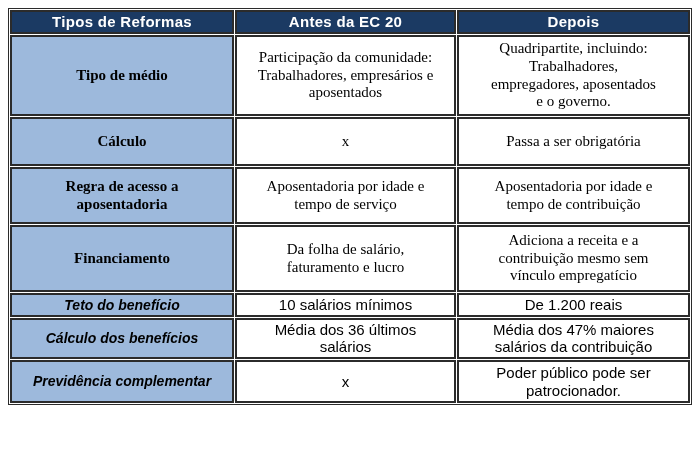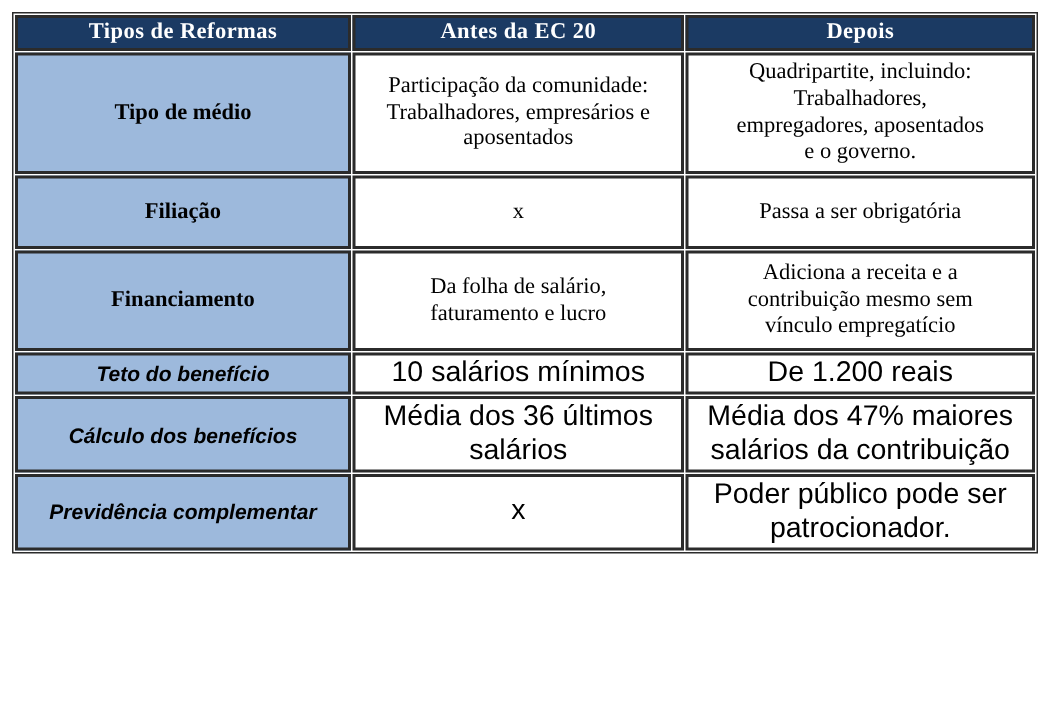--- a/index.html
+++ b/index.html
@@ -28,31 +28,31 @@
     padding: 1px 4px;
     box-sizing: border-box;
     overflow: hidden;
     white-space: pre-line;
     line-height: 1.18;
     color: var(--text, #000);
   }
   th {
     background: var(--header-bg, #1b3a63);
     color: var(--header-text, #fff);
-    font-family: Liberation Serif, serif;
+    font-family: Liberation Sans, sans-serif;
     font-weight: bold;
     font-size: 15px;
     letter-spacing: 0.3px;
   }
   td.label {
     background: var(--label-bg, #9db9dc);
     font-weight: bold;
   }
   tr.serif td { font-family: "Liberation Serif", serif; font-size: 15px; }
-  tr.sans  td { font-family: "Liberation Sans", sans-serif; font-size: 19px; }
+  tr.sans  td { font-family: "Liberation Sans", sans-serif; font-size: 15px; }
   tr.sans  td.label { font-size: 14px; font-style: italic; }
   
   tr.hdr { height: 24px; }
   tr.r0 { height: 81px; }
   tr.r1 { height: 49px; }
   tr.r2 { height: 57px; }
   tr.r3 { height: 67px; }
   tr.r4 { height: 21px; }
   tr.r5 { height: 59px; }
   tr.r6 { height: 40px; }
@@ -80,23 +80,31 @@
         <td class="label">Tipo de médio</td>
         <td>Participação da comunidade:
 Trabalhadores, empresários e
 aposentados</td>
         <td>Quadripartite, incluindo:
 Trabalhadores,
 empregadores, aposentados
 e o governo.</td>
       </tr>
       <tr class="r1 serif">
-        <td class="label">Filiação</td>
+        <td class="label">Cálculo</td>
         <td>x</td>
         <td>Passa a ser obrigatória</td>
+      </tr>
+      <tr class="r2 serif">
+        <td class="label">Regra de acesso a
+aposentadoria</td>
+        <td>Aposentadoria por idade e
+tempo de serviço</td>
+        <td>Aposentadoria por idade e
+tempo de contribuição</td>
       </tr>
       <tr class="r3 serif">
         <td class="label">Financiamento</td>
         <td>Da folha de salário,
 faturamento e lucro</td>
         <td>Adiciona a receita e a
 contribuição mesmo sem
 vínculo empregatício</td>
       </tr>
       <tr class="r4 sans">

